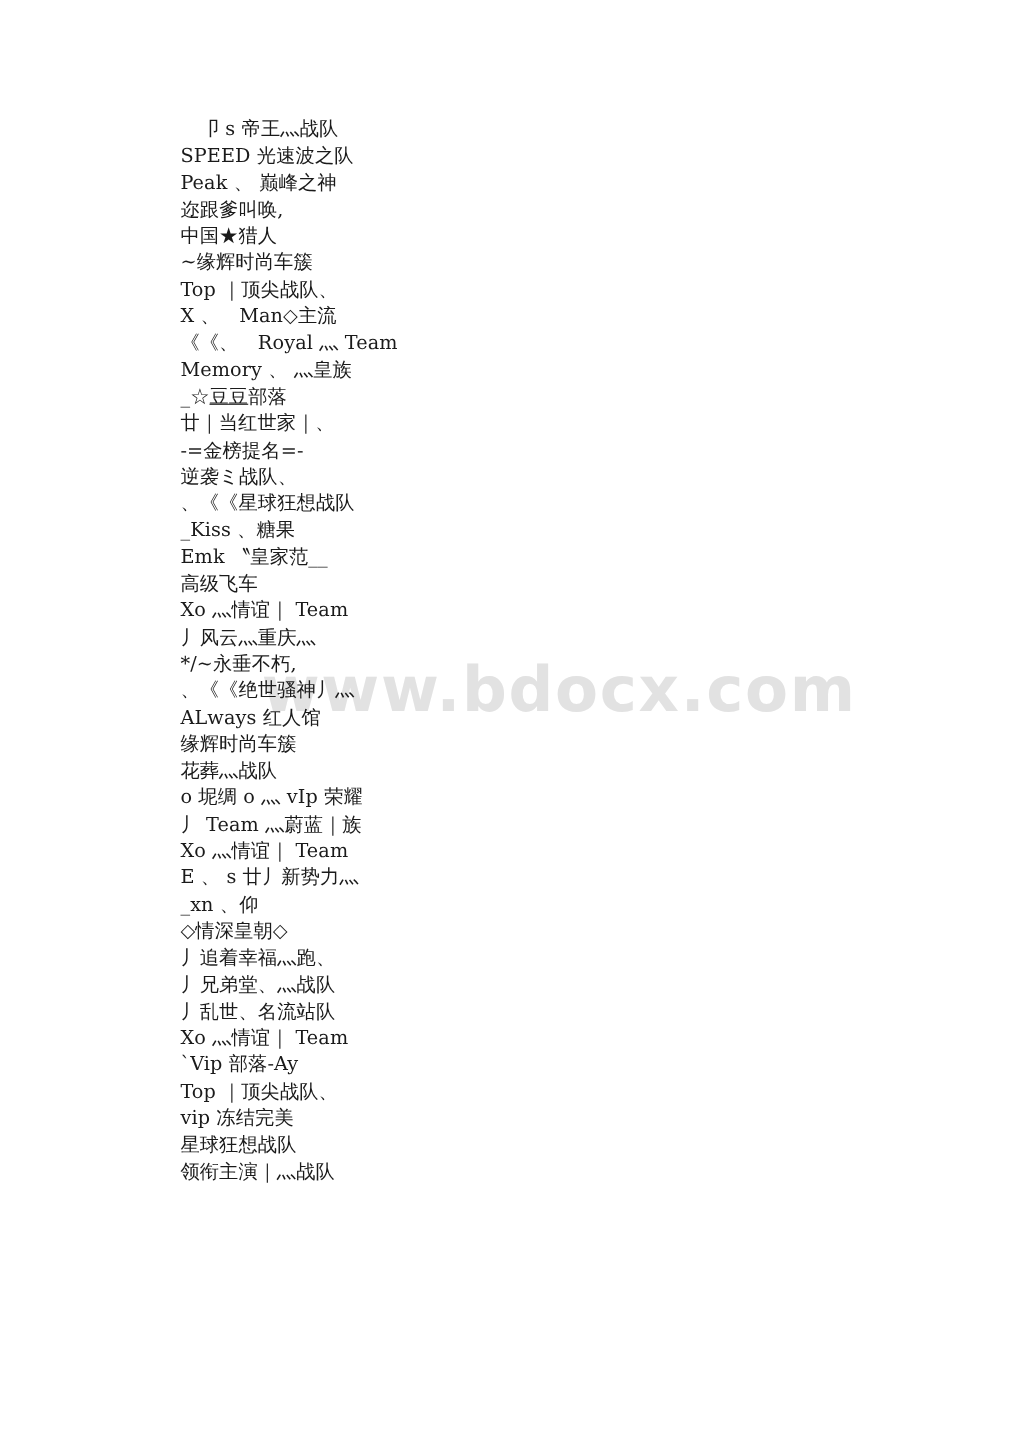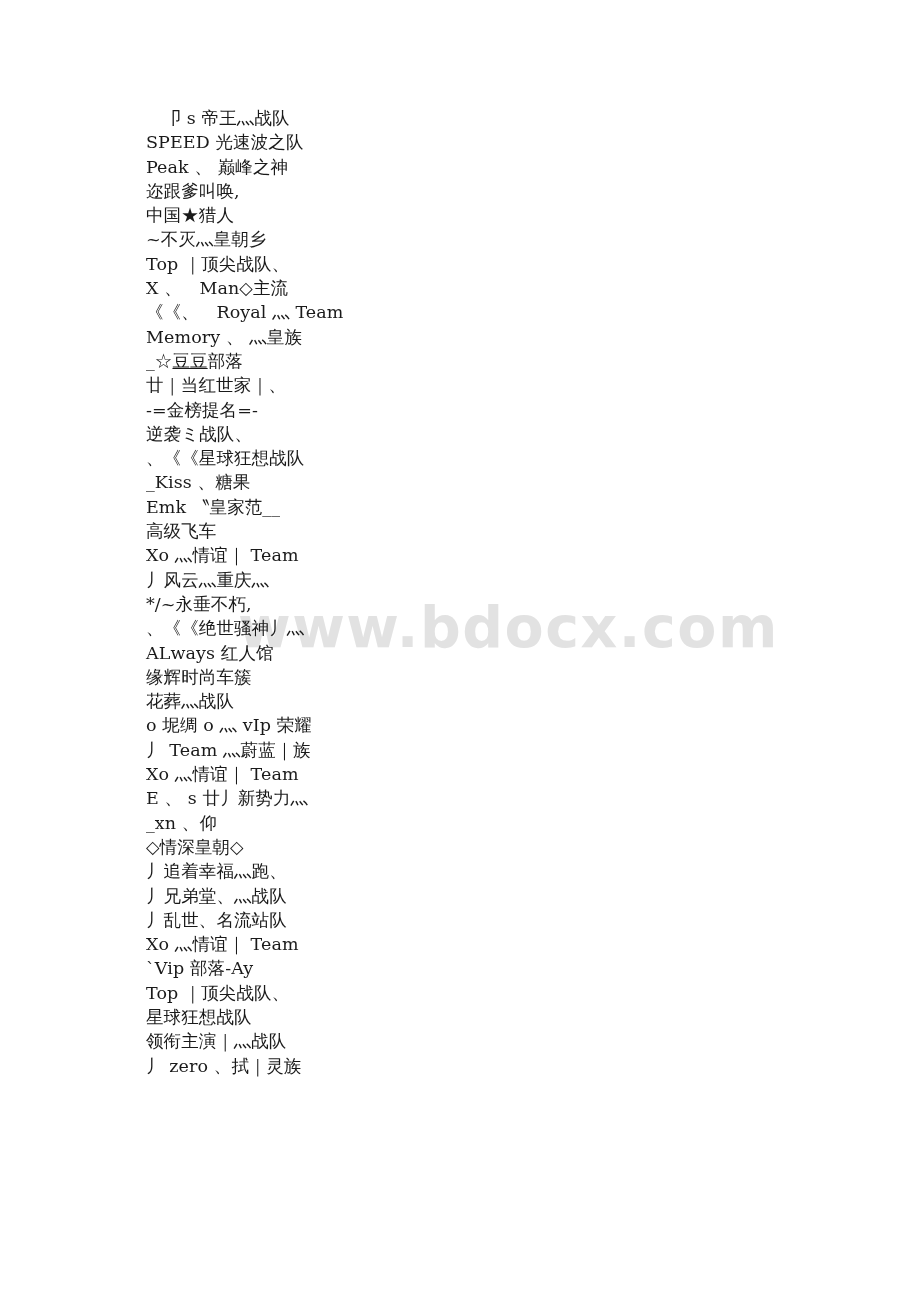--- a/index.html
+++ b/index.html
@@ -27,21 +27,21 @@
     letter-spacing: 1.5px;
     color: #e2e2e2;
     white-space: nowrap;
     user-select: none;
     z-index: 1;
   }
 
   
   #text-body {
     position: absolute;
-    left: 146px;
+    left: 164px;
     top: 106px;
     width: 620px;
     z-index: 2;
   }
   .doc-line {
     font-size: 17.5px;
     line-height: 24.3px;
     color: #1a1a1a;
     white-space: pre;
     letter-spacing: 0.1px;
@@ -57,21 +57,21 @@
 <div id="page">
 
   <div id="watermark">www.bdocx.com</div>
 
   <div id="text-body">
       <div class="doc-line">　卩 s 帝王灬战队</div>
       <div class="doc-line">SPEED 光速波之队</div>
       <div class="doc-line">Peak 、 巅峰之神</div>
       <div class="doc-line">迩跟爹叫唤,</div>
       <div class="doc-line">中国★猎人</div>
-      <div class="doc-line">~不灭灬皇朝乡</div>
+      <div class="doc-line">~缘辉时尚车簇</div>
       <div class="doc-line">Top ｜顶尖战队、</div>
       <div class="doc-line">X 、　Man◇主流</div>
       <div class="doc-line">《《、　Royal 灬 Team</div>
       <div class="doc-line">Memory 、 灬皇族</div>
       <div class="doc-line">_☆<u>豆豆</u>部落</div>
       <div class="doc-line">廿｜当红世家｜、</div>
       <div class="doc-line">-=金榜提名=-</div>
       <div class="doc-line">逆袭ミ战队、</div>
       <div class="doc-line">、《《星球狂想战队</div>
       <div class="doc-line">_Kiss 、糖果</div>
@@ -89,18 +89,18 @@
       <div class="doc-line">Xo 灬情谊｜ Team</div>
       <div class="doc-line">E 、 s 廿丿新势力灬</div>
       <div class="doc-line">_xn 、仰</div>
       <div class="doc-line">◇情深皇朝◇</div>
       <div class="doc-line">丿追着幸福灬跑、</div>
       <div class="doc-line">丿兄弟堂、灬战队</div>
       <div class="doc-line">丿乱世、名流站队</div>
       <div class="doc-line">Xo 灬情谊｜ Team</div>
       <div class="doc-line">ˋVip 部落-Ay</div>
       <div class="doc-line">Top ｜顶尖战队、</div>
+      <div class="doc-line">vip 冻结完美</div>
       <div class="doc-line">星球狂想战队</div>
       <div class="doc-line">领衔主演｜灬战队</div>
-      <div class="doc-line">丿 zero 、拭｜灵族</div>
     </div>
 
 </div>
 
 </body></html>

